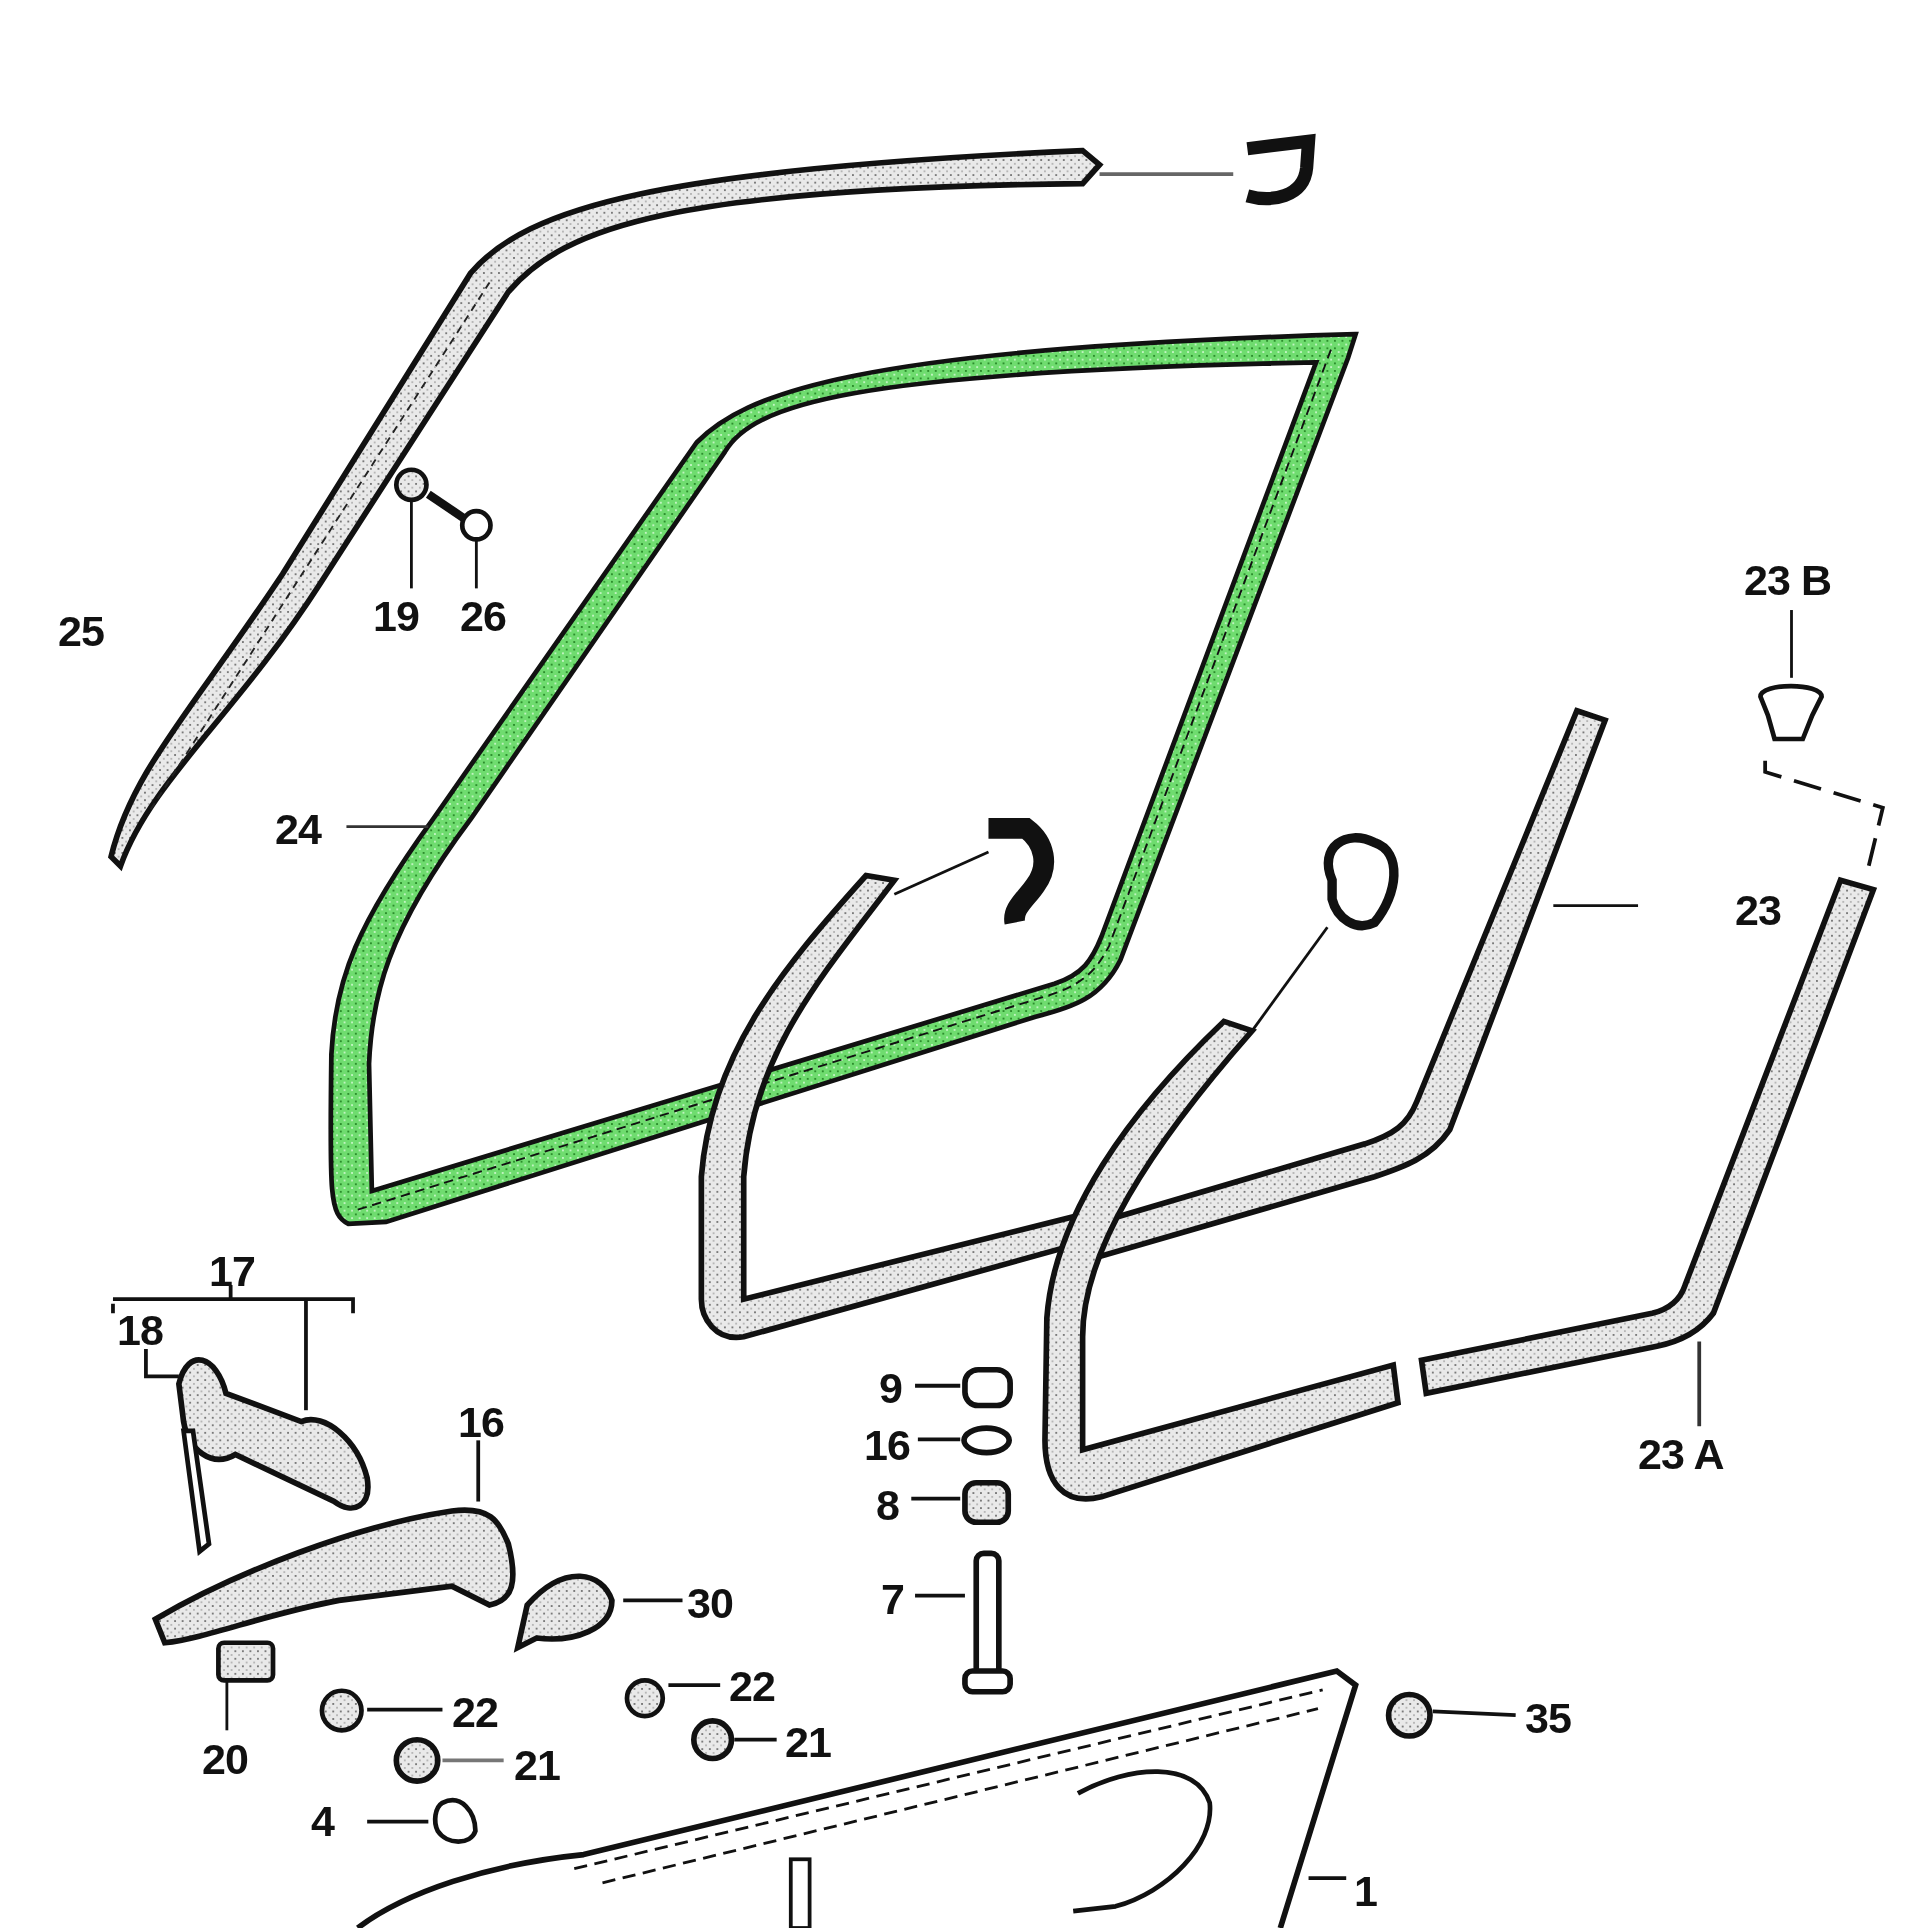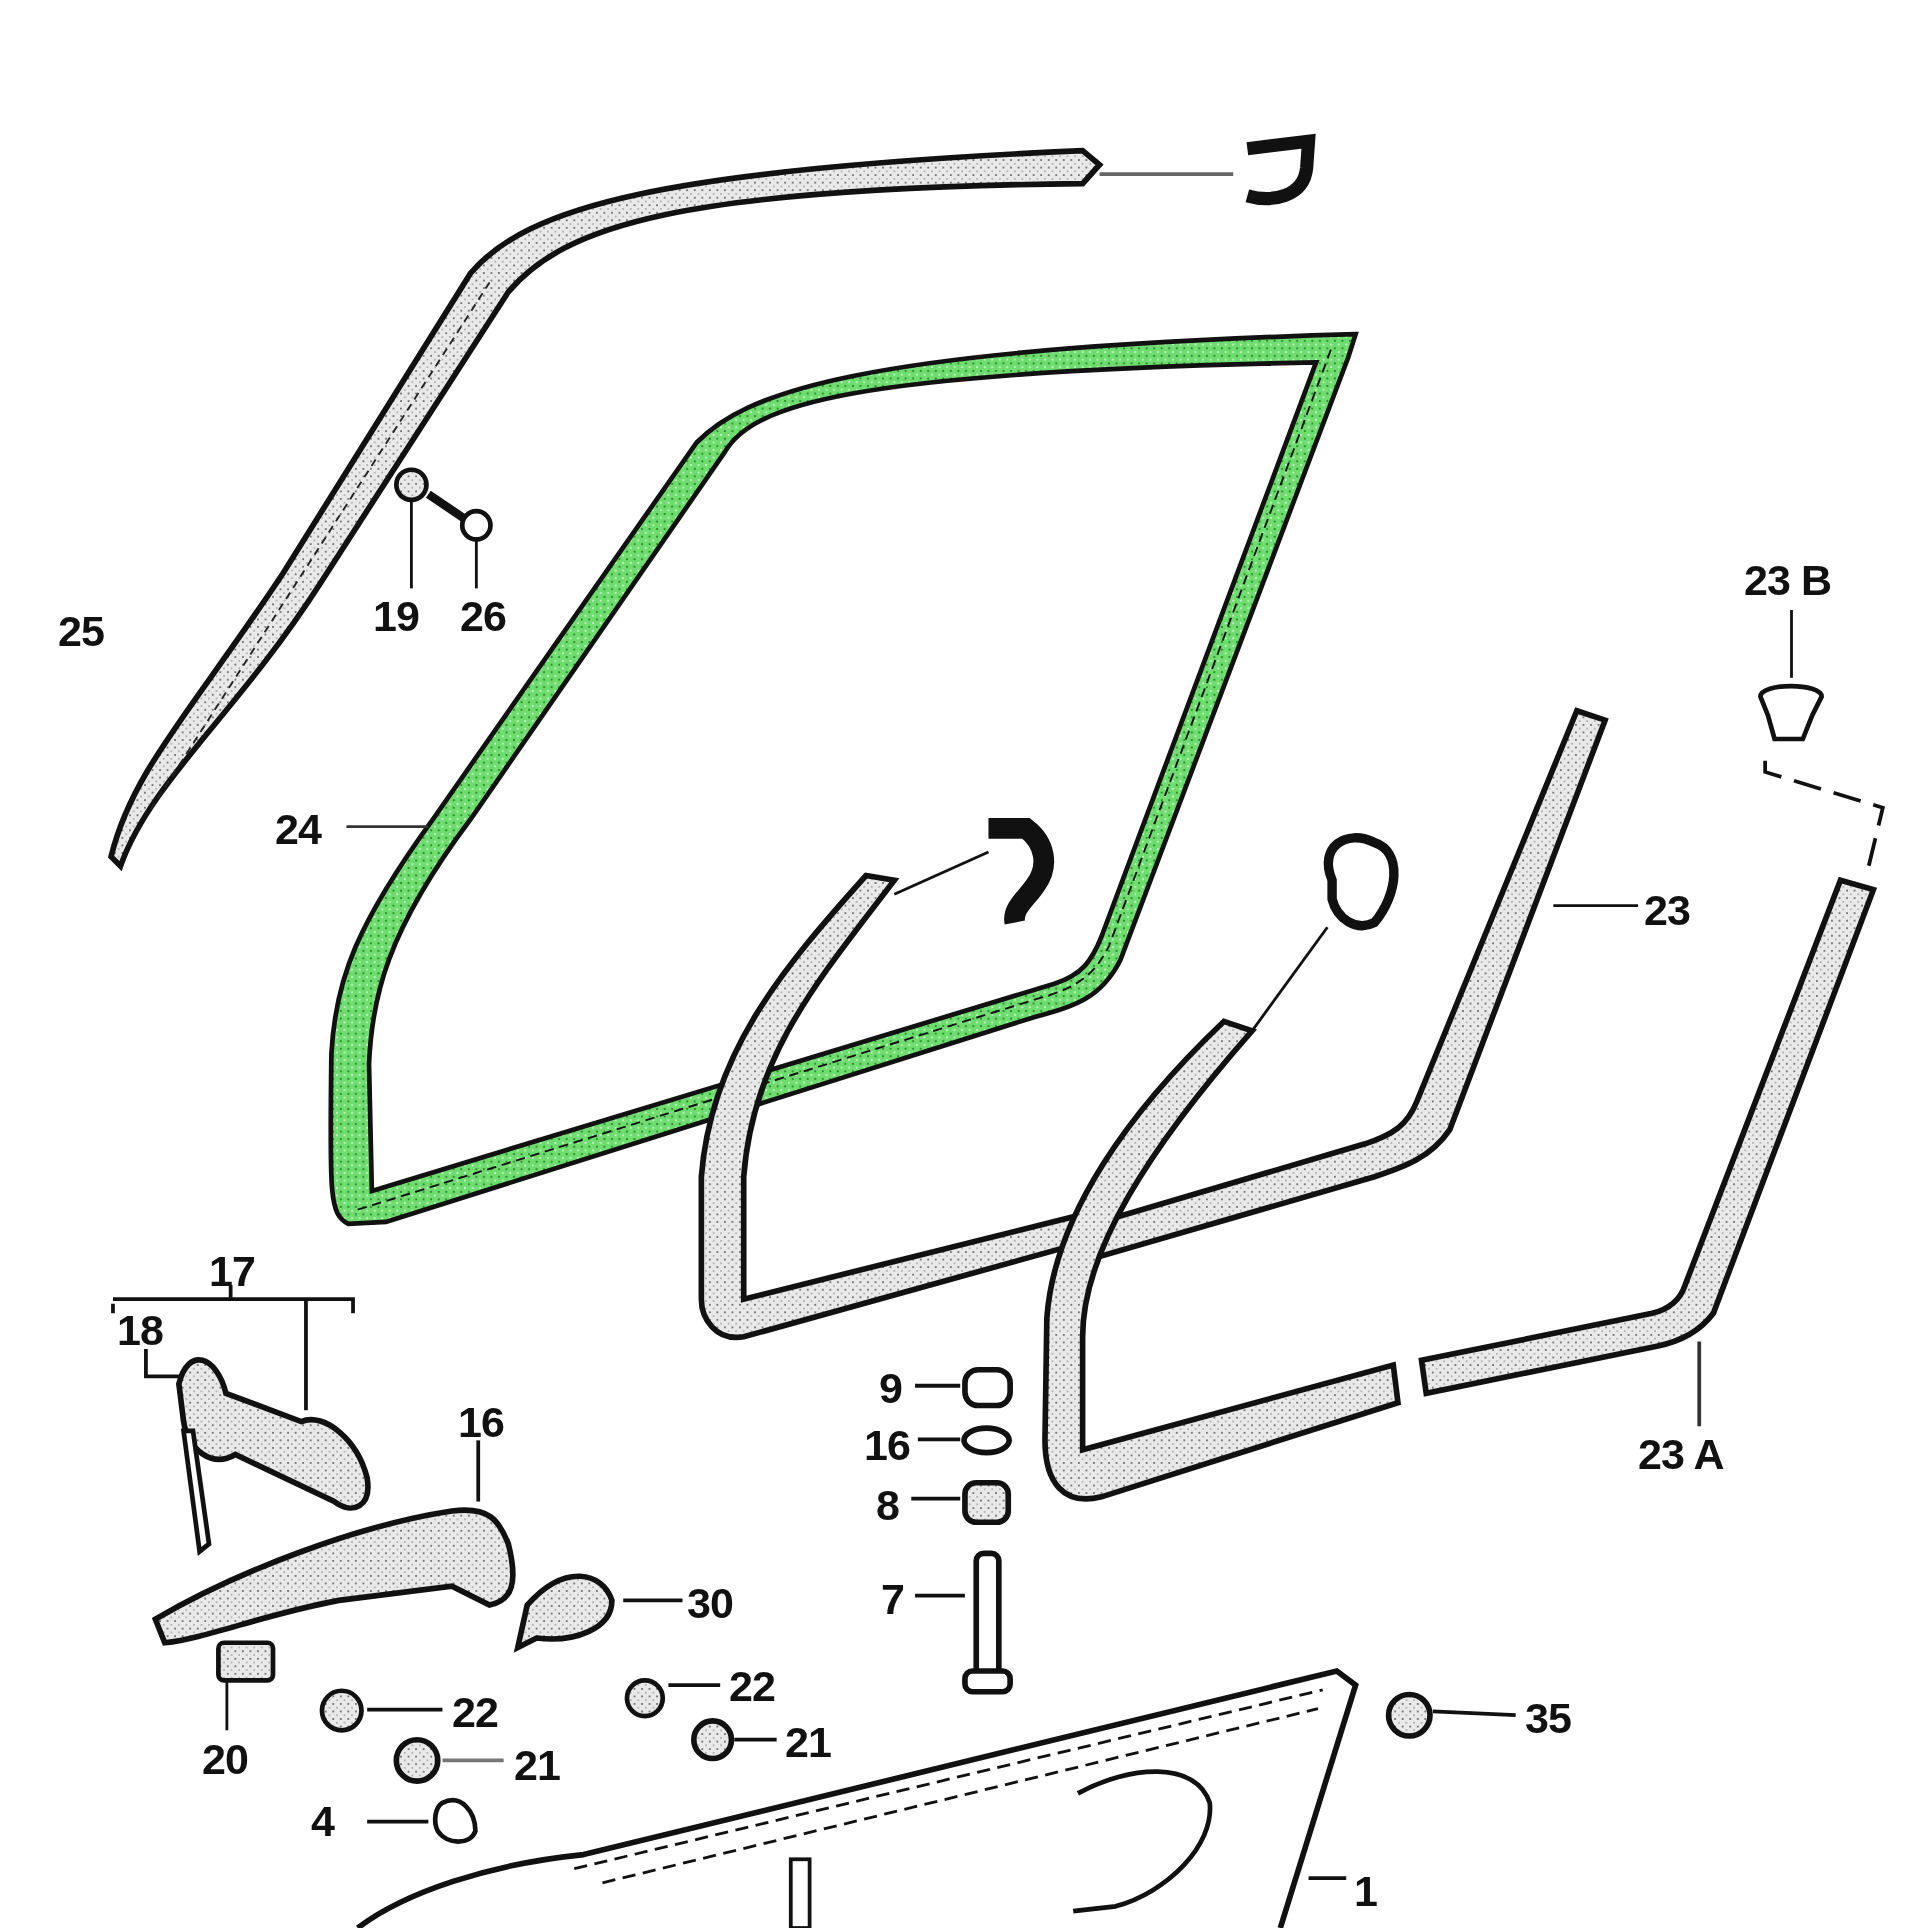--- a/index.html
+++ b/index.html
@@ -164,21 +164,21 @@
       <rect x="840" y="1975" width="20" height="73" fill="#fff" stroke="#111" stroke-width="4"></rect>
     </g>
   </svg>
 
   
   <span class="lbl" style="left:58px;top:610px">25</span>
   <span class="lbl" style="left:373px;top:595px">19</span>
   <span class="lbl" style="left:460px;top:595px">26</span>
   <span class="lbl" style="left:275px;top:808px">24</span>
   <span class="lbl" style="left:1744px;top:559px">23 B</span>
-  <span class="lbl" style="left:1644px;top:889px">23</span>
+  <span class="lbl" style="left:1735px;top:889px">23</span>
   <span class="lbl" style="left:1638px;top:1433px">23 A</span>
   <span class="lbl" style="left:209px;top:1250px">17</span>
   <span class="lbl" style="left:117px;top:1309px">18</span>
   <span class="lbl" style="left:458px;top:1401px">16</span>
   <span class="lbl" style="left:687px;top:1582px">30</span>
   <span class="lbl" style="left:879px;top:1367px">9</span>
   <span class="lbl" style="left:864px;top:1424px">16</span>
   <span class="lbl" style="left:876px;top:1484px">8</span>
   <span class="lbl" style="left:881px;top:1578px">7</span>
   <span class="lbl" style="left:202px;top:1738px">20</span>

